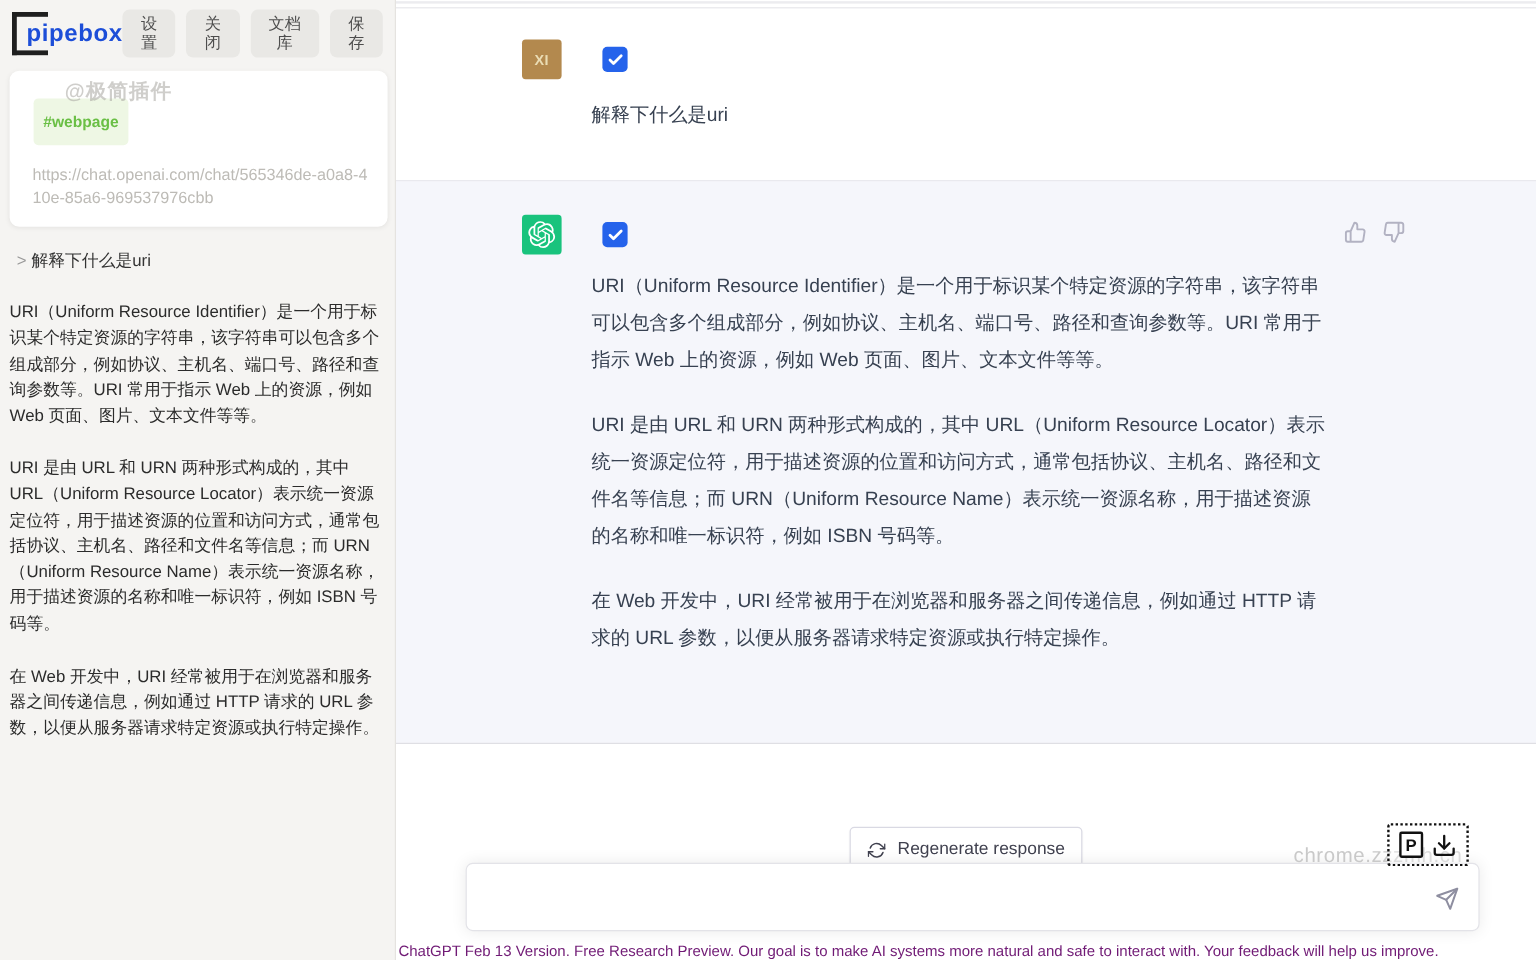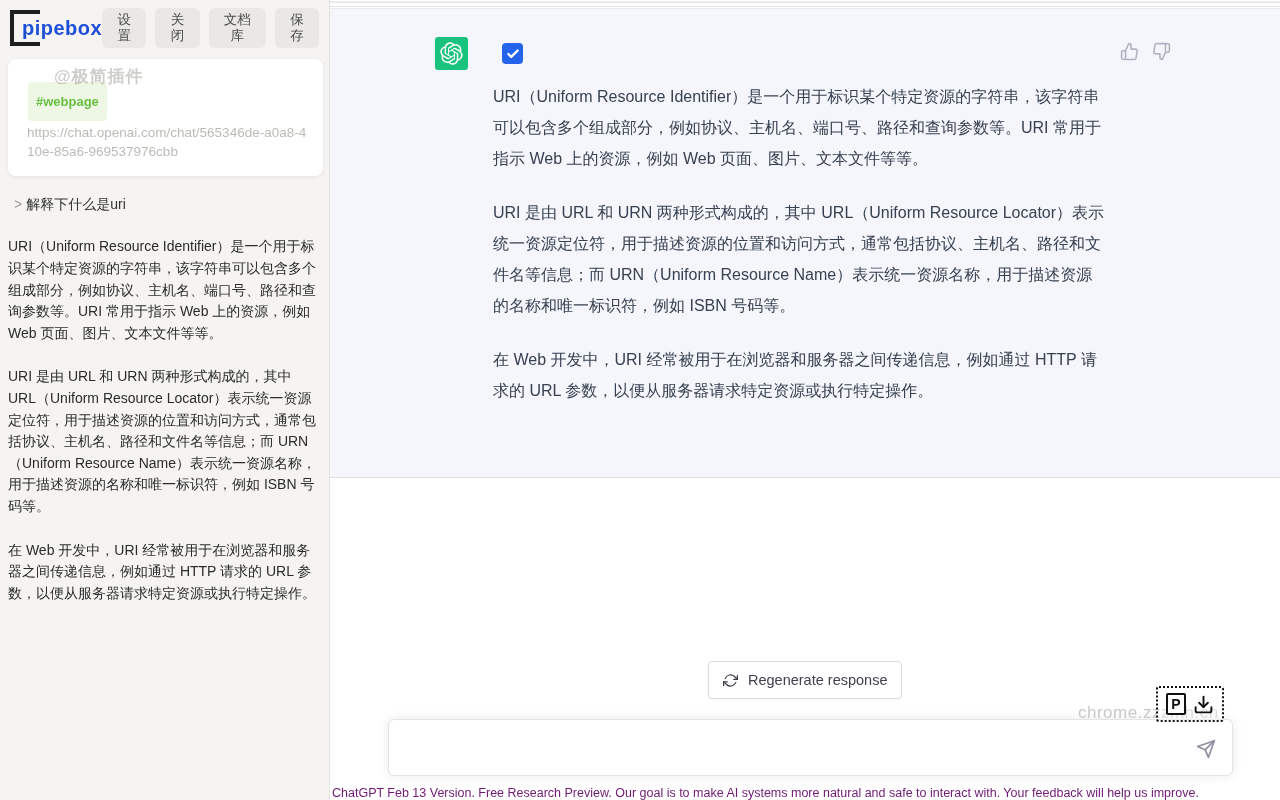--- a/index.html
+++ b/index.html
@@ -18,21 +18,21 @@
   .tool-btn { background:#e9e8e5; color:#4d4d4d; font-size:13.5px; padding:4px 9px;
     border-radius:6px; border:none; cursor:pointer; line-height:1.2; }
 
   .card { position:relative; margin:7px 6px 0 8px; background:#fff; border-radius:8px;
     box-shadow:0 1px 4px rgba(0,0,0,.07); padding:13px 16px 15px 16px; }
   .card-title { font-size:15px; font-weight:700; color:#141414; }
   .card-watermark { position:absolute; left:46px; top:6px; font-size:17px; font-weight:700;
     color:rgba(168,166,160,.55); letter-spacing:1px; pointer-events:none; }
   .tag { display:inline-block; margin:10px 0 0 4px; background:#eef7e4; color:#6abf45;
     font-size:13px; font-weight:700; padding:12px 8px; border-radius:4px; }
-  .card-url { margin-top:2px; font-size:13.5px; line-height:19px; color:#bdbbb6; word-break:break-all; padding-left:3px; }
+  .card-url { margin-top:15px; font-size:13.5px; line-height:19px; color:#bdbbb6; word-break:break-all; padding-left:3px; }
 
   .quote-line { margin:20px 8px 0 14px; font-size:14px; color:#333; }
   .quote-mark { color:#9a9a9a; margin-right:4px; }
   .side-paragraphs { margin:0 7px 0 8px; }
   .side-paragraphs p { margin-top:22px; font-size:14px; line-height:21.6px; color:#2b2b2b; }
 
   
   .main { position:absolute; left:330px; top:0; width:950px; height:800px; background:#fff; }
   .topline { height:8px; position:relative; background:#fff; }
   .topline .l1 { position:absolute; top:1px; left:0; right:0; height:2px; background:#ececef; }
@@ -54,21 +54,21 @@
     display:flex; align-items:center; justify-content:center; cursor:pointer; }
   .user-text { margin-top:26px; font-size:16px; color:#374151; }
   .gpt-text p { margin-top:17px; margin-bottom:14px; font-size:16px; line-height:31px; color:#374151; }
   .gpt-text p + p { margin-top:23px; }
 
   .feedback { position:absolute; top:33px; right:109px; display:flex; gap:13px; color:#b2b2c2; }
   .fb-btn { background:none; border:none; cursor:pointer; color:#b2b2c2; padding:0; line-height:0; }
   .fb-btn svg { width:19px; height:19px; }
 
   
-  .regen-btn { position:absolute; top:661px; left:378px; display:flex; align-items:center; gap:10px;
+  .regen-btn { position:absolute; top:689px; left:378px; display:flex; align-items:center; gap:10px;
     background:#fff; border:1px solid #d9d9e3; border-radius:4px; padding:10px 14px;
     font-size:14.5px; color:#40414f; cursor:pointer; box-shadow:0 1px 2px rgba(0,0,0,.03);
     font-family:"Liberation Sans","DejaVu Sans",sans-serif; }
   .regen-btn svg { width:15px; height:15px; stroke:#40414f; }
 
   .page-watermark { position:absolute; top:703px; left:748px; font-size:17px; color:#c9c9c9;
     letter-spacing:.5px; z-index:1; }
   .ext-overlay { position:absolute; top:686px; left:826px; z-index:2; display:flex; align-items:center;
     gap:7px; border:2px dotted #111; border-radius:3px; padding:5px 8px; background:rgba(255,255,255,.35); }
   .p-icon { width:20px; height:22px; border:2px solid #111; border-radius:2px; font-size:14px; font-weight:700;
@@ -119,20 +119,31 @@
     <p>在 Web 开发中，URI 经常被用于在浏览器和服务器之间传递信息，例如通过 HTTP 请求的 URL 参数，以便从服务器请求特定资源或执行特定操作。</p>
   </div>
 </div>
 
 <div class="main">
   <div class="topline">
       <div class="l1"></div>
       <div class="l2"></div>
     </div>
 
+  <div class="chat-row user-row">
+    <div class="avatar avatar-user">XI</div>
+    <div class="msg-content">
+      <div class="ext-checkbox">
+        <svg viewBox="0 0 24 24" width="14" height="14" fill="none" stroke="#fff" stroke-width="4" stroke-linecap="round" stroke-linejoin="round">
+            <polyline points="20 6 9 17 4 12"></polyline>
+          </svg>
+      </div>
+      <div class="user-text">解释下什么是uri</div>
+    </div>
+  </div>
 
   <div class="chat-row assistant-row">
     <div class="avatar avatar-gpt">
       <svg viewBox="0 0 41 41" fill="#fff">
           <path d="M37.532 16.87a9.963 9.963 0 0 0-.856-8.184 10.078 10.078 0 0 0-10.855-4.835A9.964 9.964 0 0 0 18.306.5a10.079 10.079 0 0 0-9.614 6.977 9.967 9.967 0 0 0-6.664 4.834 10.08 10.08 0 0 0 1.24 11.817 9.965 9.965 0 0 0 .856 8.185 10.079 10.079 0 0 0 10.855 4.835 9.965 9.965 0 0 0 7.516 3.35 10.078 10.078 0 0 0 9.617-6.981 9.967 9.967 0 0 0 6.663-4.834 10.079 10.079 0 0 0-1.243-11.813ZM22.498 37.886a7.474 7.474 0 0 1-4.799-1.735c.061-.033.168-.091.237-.134l7.964-4.6a1.294 1.294 0 0 0 .655-1.134V19.054l3.366 1.944a.12.12 0 0 1 .066.092v9.299a7.505 7.505 0 0 1-7.49 7.496ZM6.392 31.006a7.471 7.471 0 0 1-.894-5.023c.06.036.162.099.237.141l7.964 4.6a1.297 1.297 0 0 0 1.308 0l9.724-5.614v3.888a.12.12 0 0 1-.048.103l-8.051 4.649a7.504 7.504 0 0 1-10.24-2.744ZM4.297 13.62A7.469 7.469 0 0 1 8.2 10.333c0 .068-.004.19-.004.274v9.201a1.294 1.294 0 0 0 .654 1.132l9.723 5.614-3.366 1.944a.12.12 0 0 1-.114.01L7.04 23.856a7.504 7.504 0 0 1-2.743-10.237Zm27.658 6.437-9.724-5.615 3.367-1.943a.121.121 0 0 1 .113-.01l8.052 4.648a7.498 7.498 0 0 1-1.158 13.528v-9.476a1.293 1.293 0 0 0-.65-1.132Zm3.35-5.043c-.059-.037-.162-.099-.236-.141l-7.965-4.6a1.298 1.298 0 0 0-1.308 0l-9.723 5.614v-3.888a.12.12 0 0 1 .048-.103l8.05-4.645a7.497 7.497 0 0 1 11.135 7.763Zm-21.063 6.929-3.367-1.944a.12.12 0 0 1-.065-.092v-9.299a7.497 7.497 0 0 1 12.293-5.756 6.94 6.94 0 0 0-.236.134l-7.965 4.6a1.294 1.294 0 0 0-.654 1.132l-.006 11.225Zm1.829-3.943 4.33-2.501 4.332 2.5v5l-4.331 2.5-4.331-2.5Z"></path>
         </svg>
     </div>
     <div class="msg-content">
       <div class="ext-checkbox">
         <svg viewBox="0 0 24 24" width="14" height="14" fill="none" stroke="#fff" stroke-width="4" stroke-linecap="round" stroke-linejoin="round">

